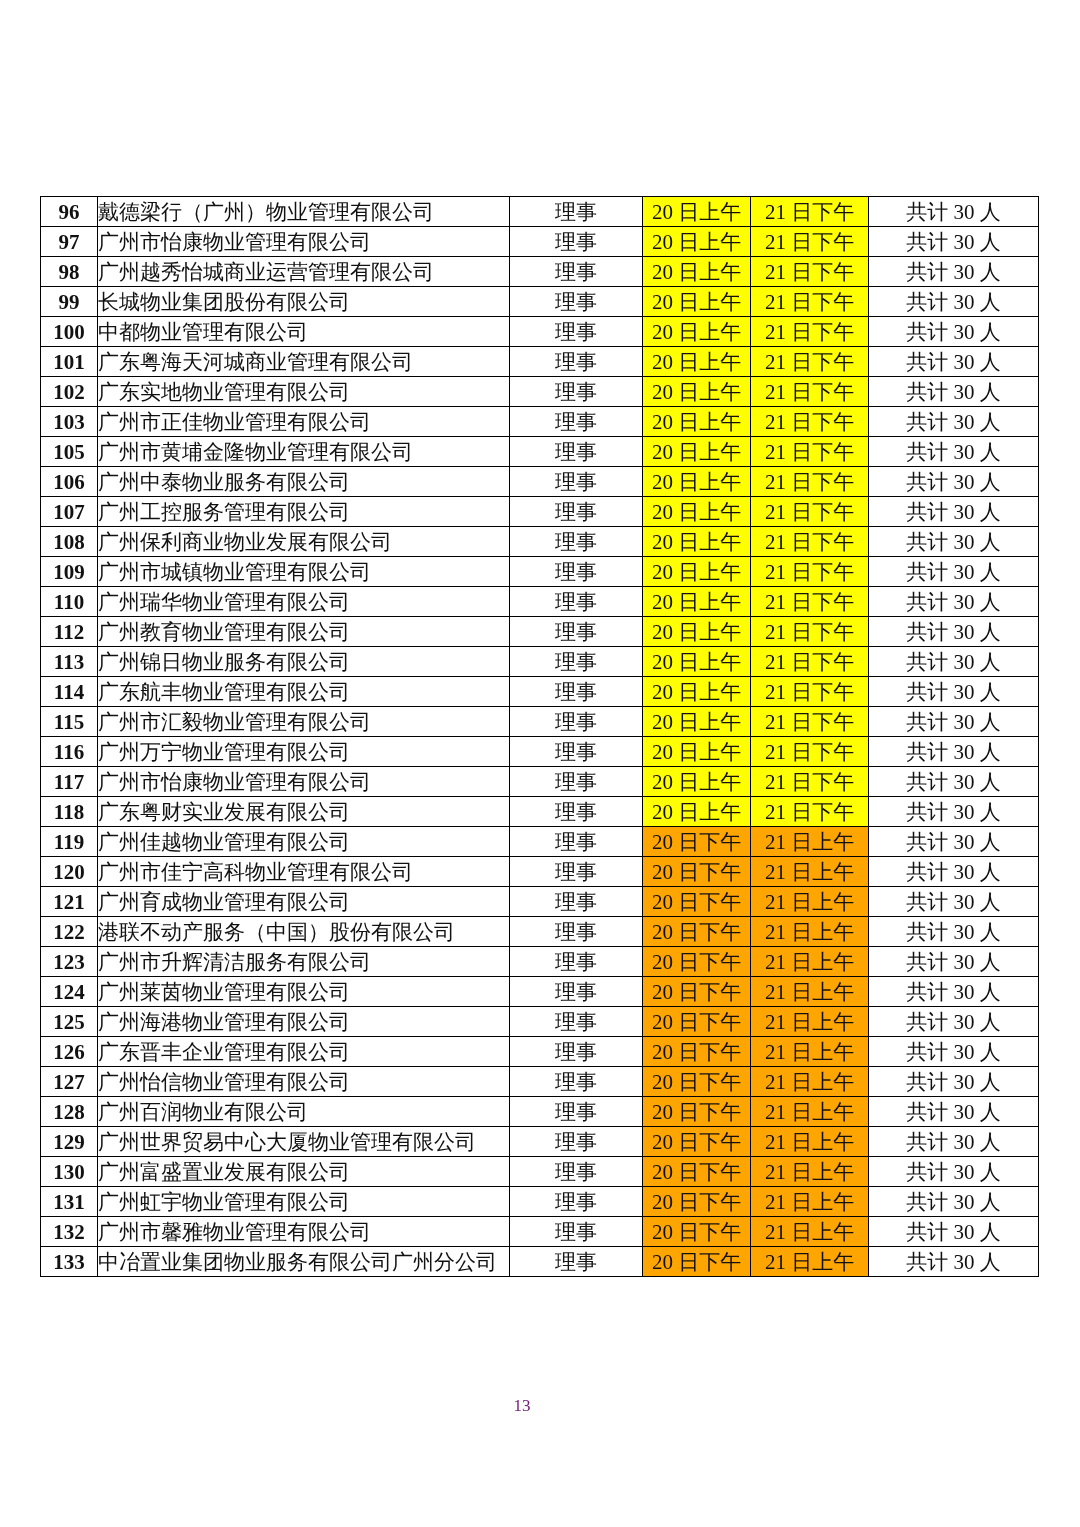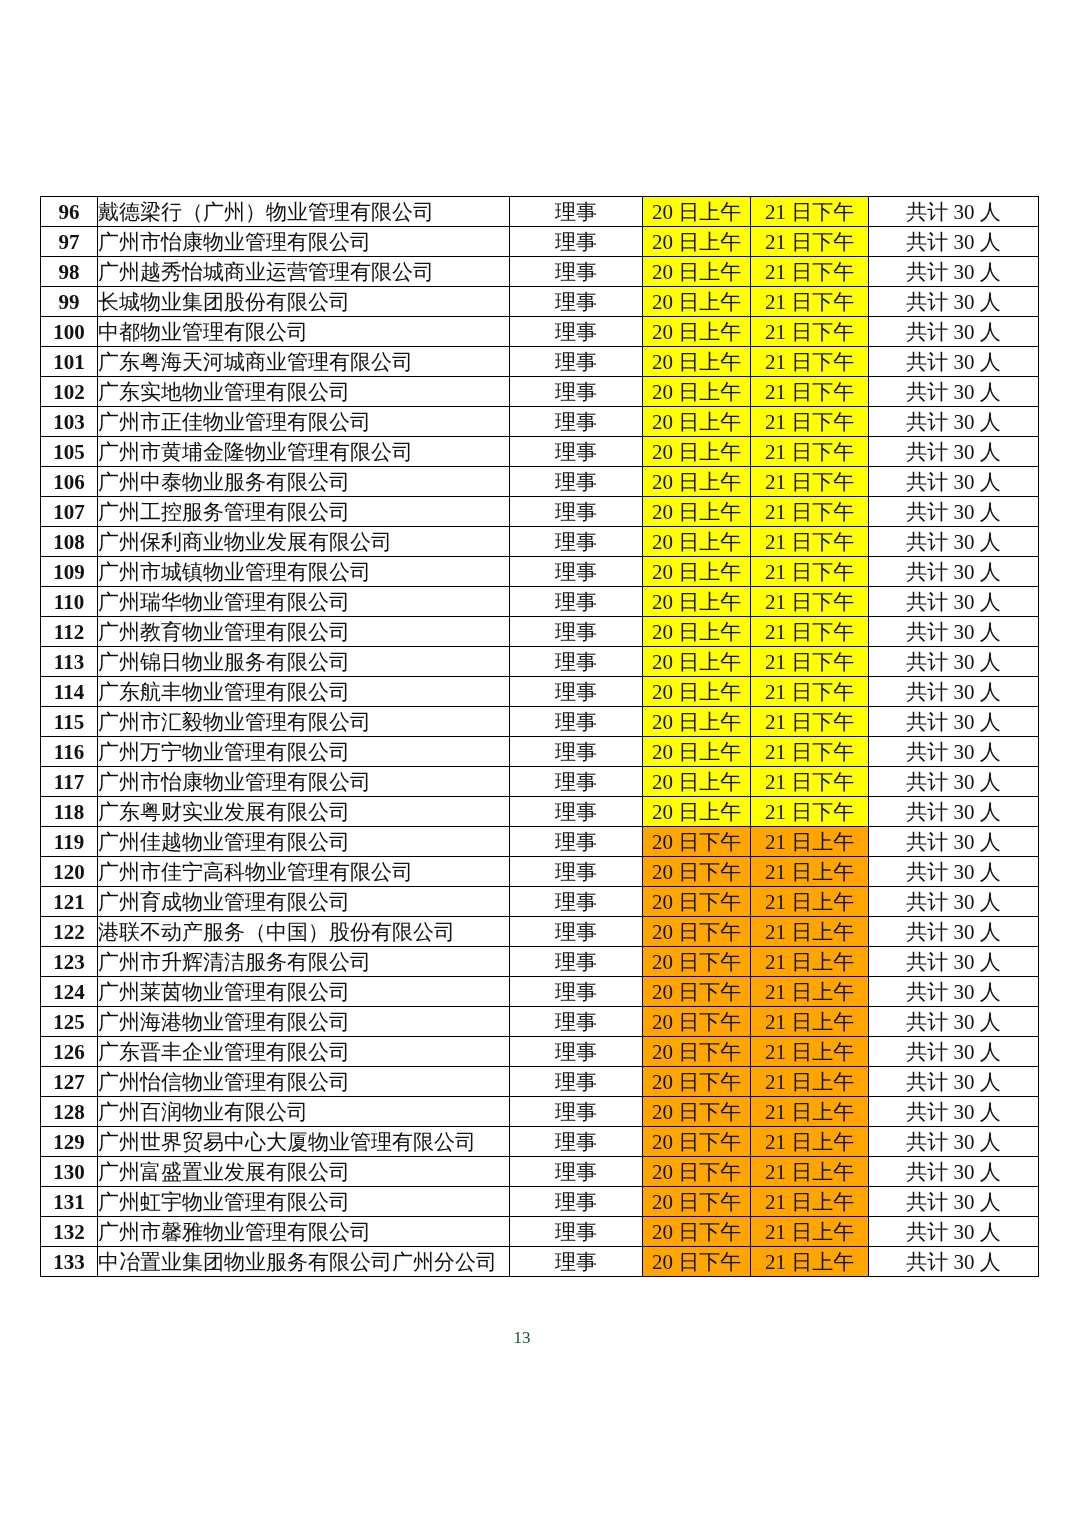--- a/index.html
+++ b/index.html
@@ -51,26 +51,26 @@
     text-align: center;
   }
   td.cell-session {
     text-align: center;
   }
   td.cell-total {
     text-align: center;
   }
   .page-number {
     position: absolute;
-    top: 1328px;
+    top: 1396px;
     left: 0;
     width: 1044px;
     text-align: center;
     font-size: 17px;
-    color: #14532d;
+    color: #701a75;
   }
 </style>
 </head>
 <body>
 
 <div class="page">
   <div class="table-wrap">
     <table class="schedule-table">
       <colgroup>
         <col style="width:57px">

